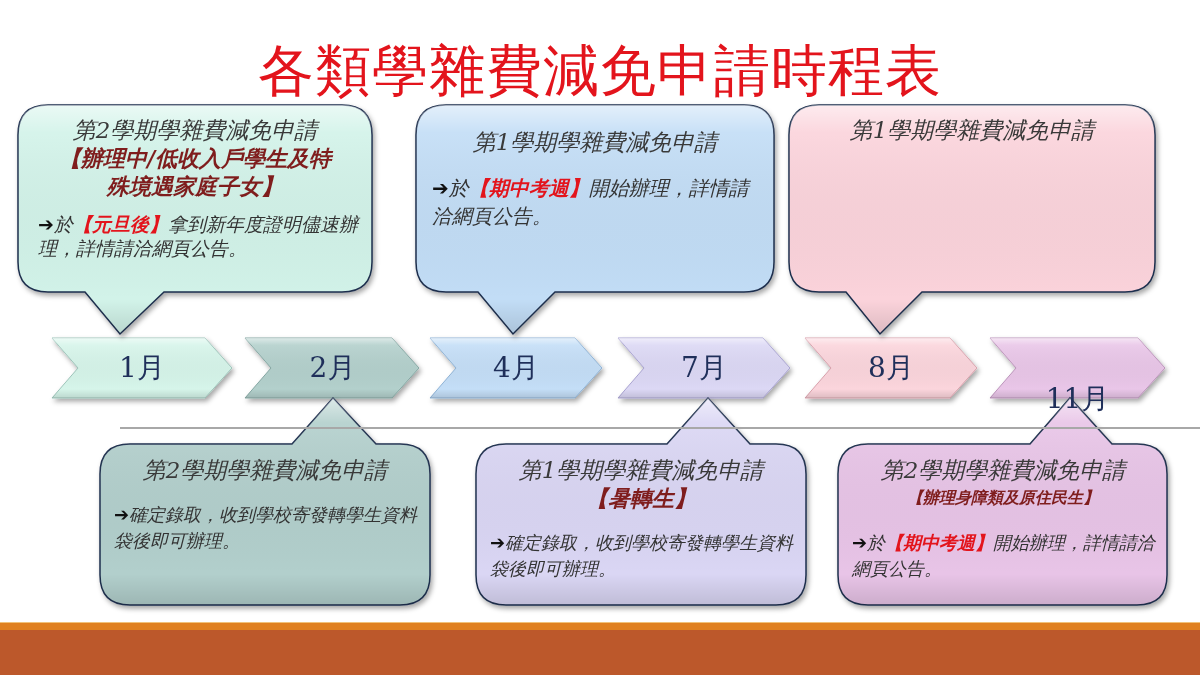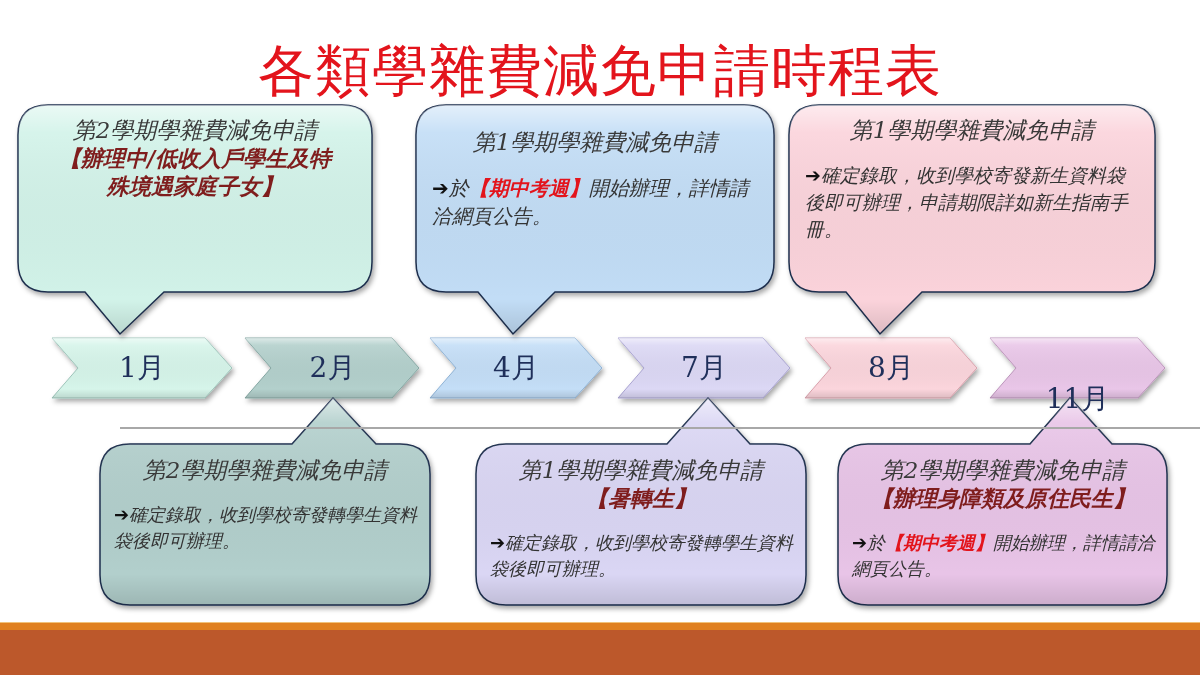--- a/index.html
+++ b/index.html
@@ -98,53 +98,53 @@
 <div class="month" style="left:255px;width:155px;">2月</div>
 <div class="month" style="left:440px;width:152px;">4月</div>
 <div class="month" style="left:628px;width:152px;text-align:center;">7月</div>
 <div class="month" style="left:815px;width:152px;">8月</div>
 <div class="month" style="left:1000px;width:155px;margin-top:31px;">11月</div>
 
 <div class="box-text" style="left:28px;top:116px;width:334px;">
   <div class="heading">第2學期學雜費減免申請</div>
   <div class="tag">【辦理中/低收入戶學生及特</div>
   <div class="tag">殊境遇家庭子女】</div>
+  <div class="body" style="margin-top:12px;padding-left:10px;">
+    <span class="arrow">➔</span><span>於</span><span class="hl">【元旦後】</span><span>拿到新年度證明儘速辦理，詳情請洽網頁公告。</span>
+  </div>
 </div>
 
 <div class="box-text" style="left:426px;top:128px;width:338px;">
   <div class="heading">第1學期學雜費減免申請</div>
   <div class="body" style="margin-top:18px;font-size:20px;line-height:28px;padding-left:6px;">
     <span class="arrow">➔</span><span>於</span><span class="hl">【期中考週】</span><span>開始辦理，詳情請洽網頁公告。</span>
   </div>
 </div>
 
 <div class="box-text" style="left:799px;top:116px;width:346px;">
   <div class="heading">第1學期學雜費減免申請</div>
-  <div class="body" style="margin-top:18px;font-size:19px;line-height:27px;padding-left:6px;padding-right:14px;">
-    <span class="arrow">➔</span><span>確定錄取，收到學校寄發新生資料袋後即可辦理，申請期限詳如新生指南手冊。</span>
-  </div>
 </div>
 
 <div class="box-text" style="left:110px;top:456px;width:310px;">
   <div class="heading">第2學期學雜費減免申請</div>
   <div class="body" style="margin-top:18px;font-size:18px;line-height:26px;padding-left:4px;">
     <span class="arrow">➔</span><span>確定錄取，收到學校寄發轉學生資料袋後即可辦理。</span>
   </div>
 </div>
 
 <div class="box-text" style="left:486px;top:456px;width:310px;">
   <div class="heading">第1學期學雜費減免申請</div>
   <div class="tag">【暑轉生】</div>
   <div class="body" style="margin-top:18px;font-size:18px;line-height:26px;padding-left:4px;">
     <span class="arrow">➔</span><span>確定錄取，收到學校寄發轉學生資料袋後即可辦理。</span>
   </div>
 </div>
 
 <div class="box-text" style="left:848px;top:456px;width:310px;">
   <div class="heading">第2學期學雜費減免申請</div>
-  <div class="tag" style="font-size:22px;">【辦理身障類及原住民生】</div>
+  <div class="tag" style="font-size:16px;">【辦理身障類及原住民生】</div>
   <div class="body" style="margin-top:18px;font-size:18px;line-height:26px;padding-left:4px;">
     <span class="arrow">➔</span><span>於</span><span class="hl">【期中考週】</span><span>開始辦理，詳情請洽網頁公告。</span>
   </div>
 </div>
 
 <div class="footer-stripe"></div>
 <div class="footer-band"></div>
 
 </body></html>

